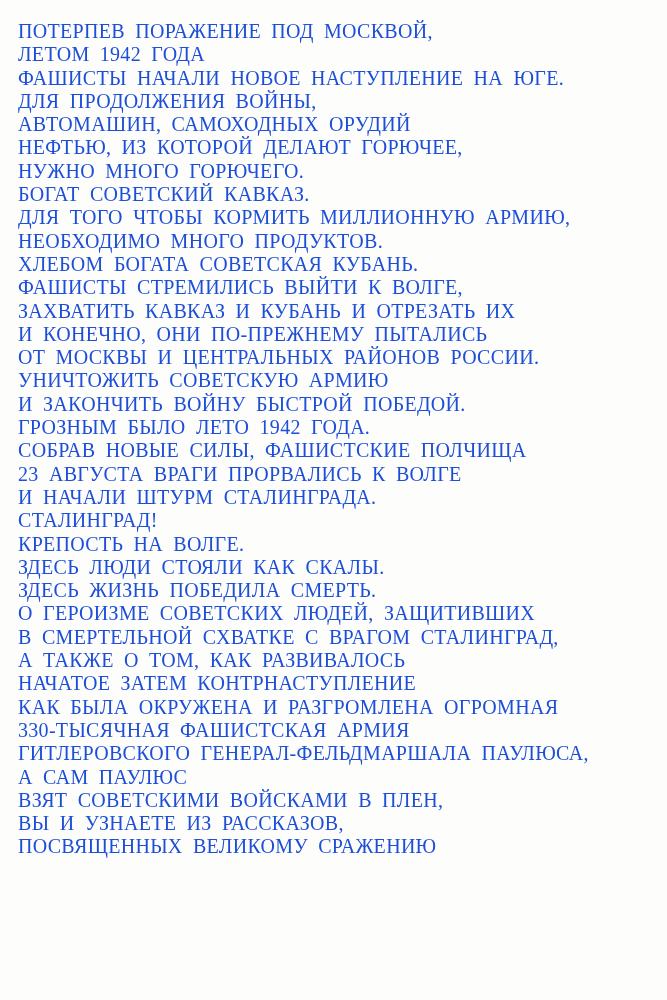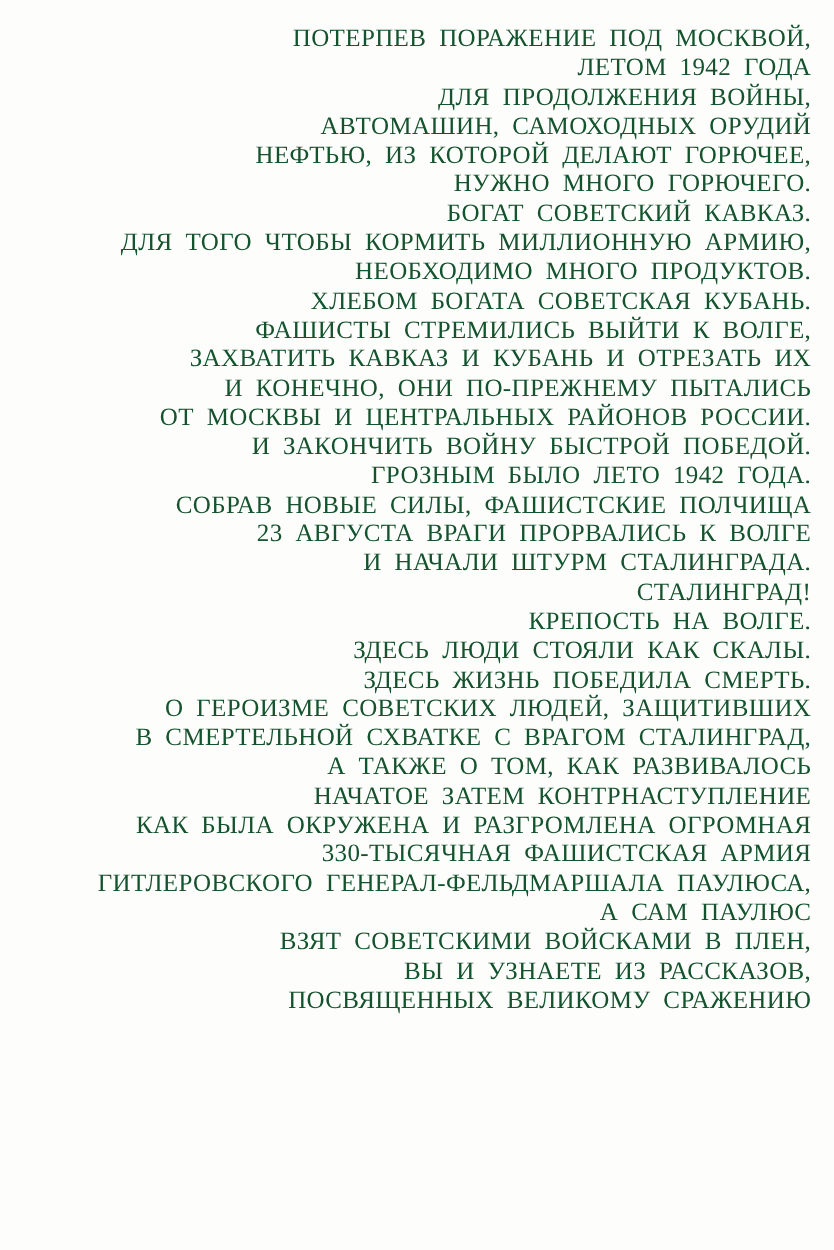--- a/index.html
+++ b/index.html
@@ -14,53 +14,55 @@
   }
   .page {
     width: 667px;
     height: 1000px;
     box-sizing: border-box;
     padding: 20px 18px 0 18px;
     background: #fdfdfc;
   }
   .text-block {
     width: 100%;
-    text-align: right;
+    text-align: left;
     font-family: "Liberation Serif", "DejaVu Serif", serif;
     font-size: 20px;
     line-height: 23.3px;
-    color: #14532d;
+    color: #1d4ed8;
     letter-spacing: 0.3px;
     word-spacing: 5px;
     text-transform: uppercase;
     -webkit-font-smoothing: antialiased;
   }
   .line {
     white-space: nowrap;
   }
 </style>
 </head>
 <body>
 
 <div class="page">
   <div class="text-block">
       <div class="line">ПОТЕРПЕВ ПОРАЖЕНИЕ ПОД МОСКВОЙ,</div>
       <div class="line">ЛЕТОМ 1942 ГОДА</div>
+      <div class="line">ФАШИСТЫ НАЧАЛИ НОВОЕ НАСТУПЛЕНИЕ НА ЮГЕ.</div>
       <div class="line">ДЛЯ ПРОДОЛЖЕНИЯ ВОЙНЫ,</div>
       <div class="line">АВТОМАШИН, САМОХОДНЫХ ОРУДИЙ</div>
       <div class="line">НЕФТЬЮ, ИЗ КОТОРОЙ ДЕЛАЮТ ГОРЮЧЕЕ,</div>
       <div class="line">НУЖНО МНОГО ГОРЮЧЕГО.</div>
       <div class="line">БОГАТ СОВЕТСКИЙ КАВКАЗ.</div>
       <div class="line">ДЛЯ ТОГО ЧТОБЫ КОРМИТЬ МИЛЛИОННУЮ АРМИЮ,</div>
       <div class="line">НЕОБХОДИМО МНОГО ПРОДУКТОВ.</div>
       <div class="line">ХЛЕБОМ БОГАТА СОВЕТСКАЯ КУБАНЬ.</div>
       <div class="line">ФАШИСТЫ СТРЕМИЛИСЬ ВЫЙТИ К ВОЛГЕ,</div>
       <div class="line">ЗАХВАТИТЬ КАВКАЗ И КУБАНЬ И ОТРЕЗАТЬ ИХ</div>
       <div class="line">И КОНЕЧНО, ОНИ ПО-ПРЕЖНЕМУ ПЫТАЛИСЬ</div>
       <div class="line">ОТ МОСКВЫ И ЦЕНТРАЛЬНЫХ РАЙОНОВ РОССИИ.</div>
+      <div class="line">УНИЧТОЖИТЬ СОВЕТСКУЮ АРМИЮ</div>
       <div class="line">И ЗАКОНЧИТЬ ВОЙНУ БЫСТРОЙ ПОБЕДОЙ.</div>
       <div class="line">ГРОЗНЫМ БЫЛО ЛЕТО 1942 ГОДА.</div>
       <div class="line">СОБРАВ НОВЫЕ СИЛЫ, ФАШИСТСКИЕ ПОЛЧИЩА</div>
       <div class="line">23 АВГУСТА ВРАГИ ПРОРВАЛИСЬ К ВОЛГЕ</div>
       <div class="line">И НАЧАЛИ ШТУРМ СТАЛИНГРАДА.</div>
       <div class="line">СТАЛИНГРАД!</div>
       <div class="line">КРЕПОСТЬ НА ВОЛГЕ.</div>
       <div class="line">ЗДЕСЬ ЛЮДИ СТОЯЛИ КАК СКАЛЫ.</div>
       <div class="line">ЗДЕСЬ ЖИЗНЬ ПОБЕДИЛА СМЕРТЬ.</div>
       <div class="line">О ГЕРОИЗМЕ СОВЕТСКИХ ЛЮДЕЙ, ЗАЩИТИВШИХ</div>

